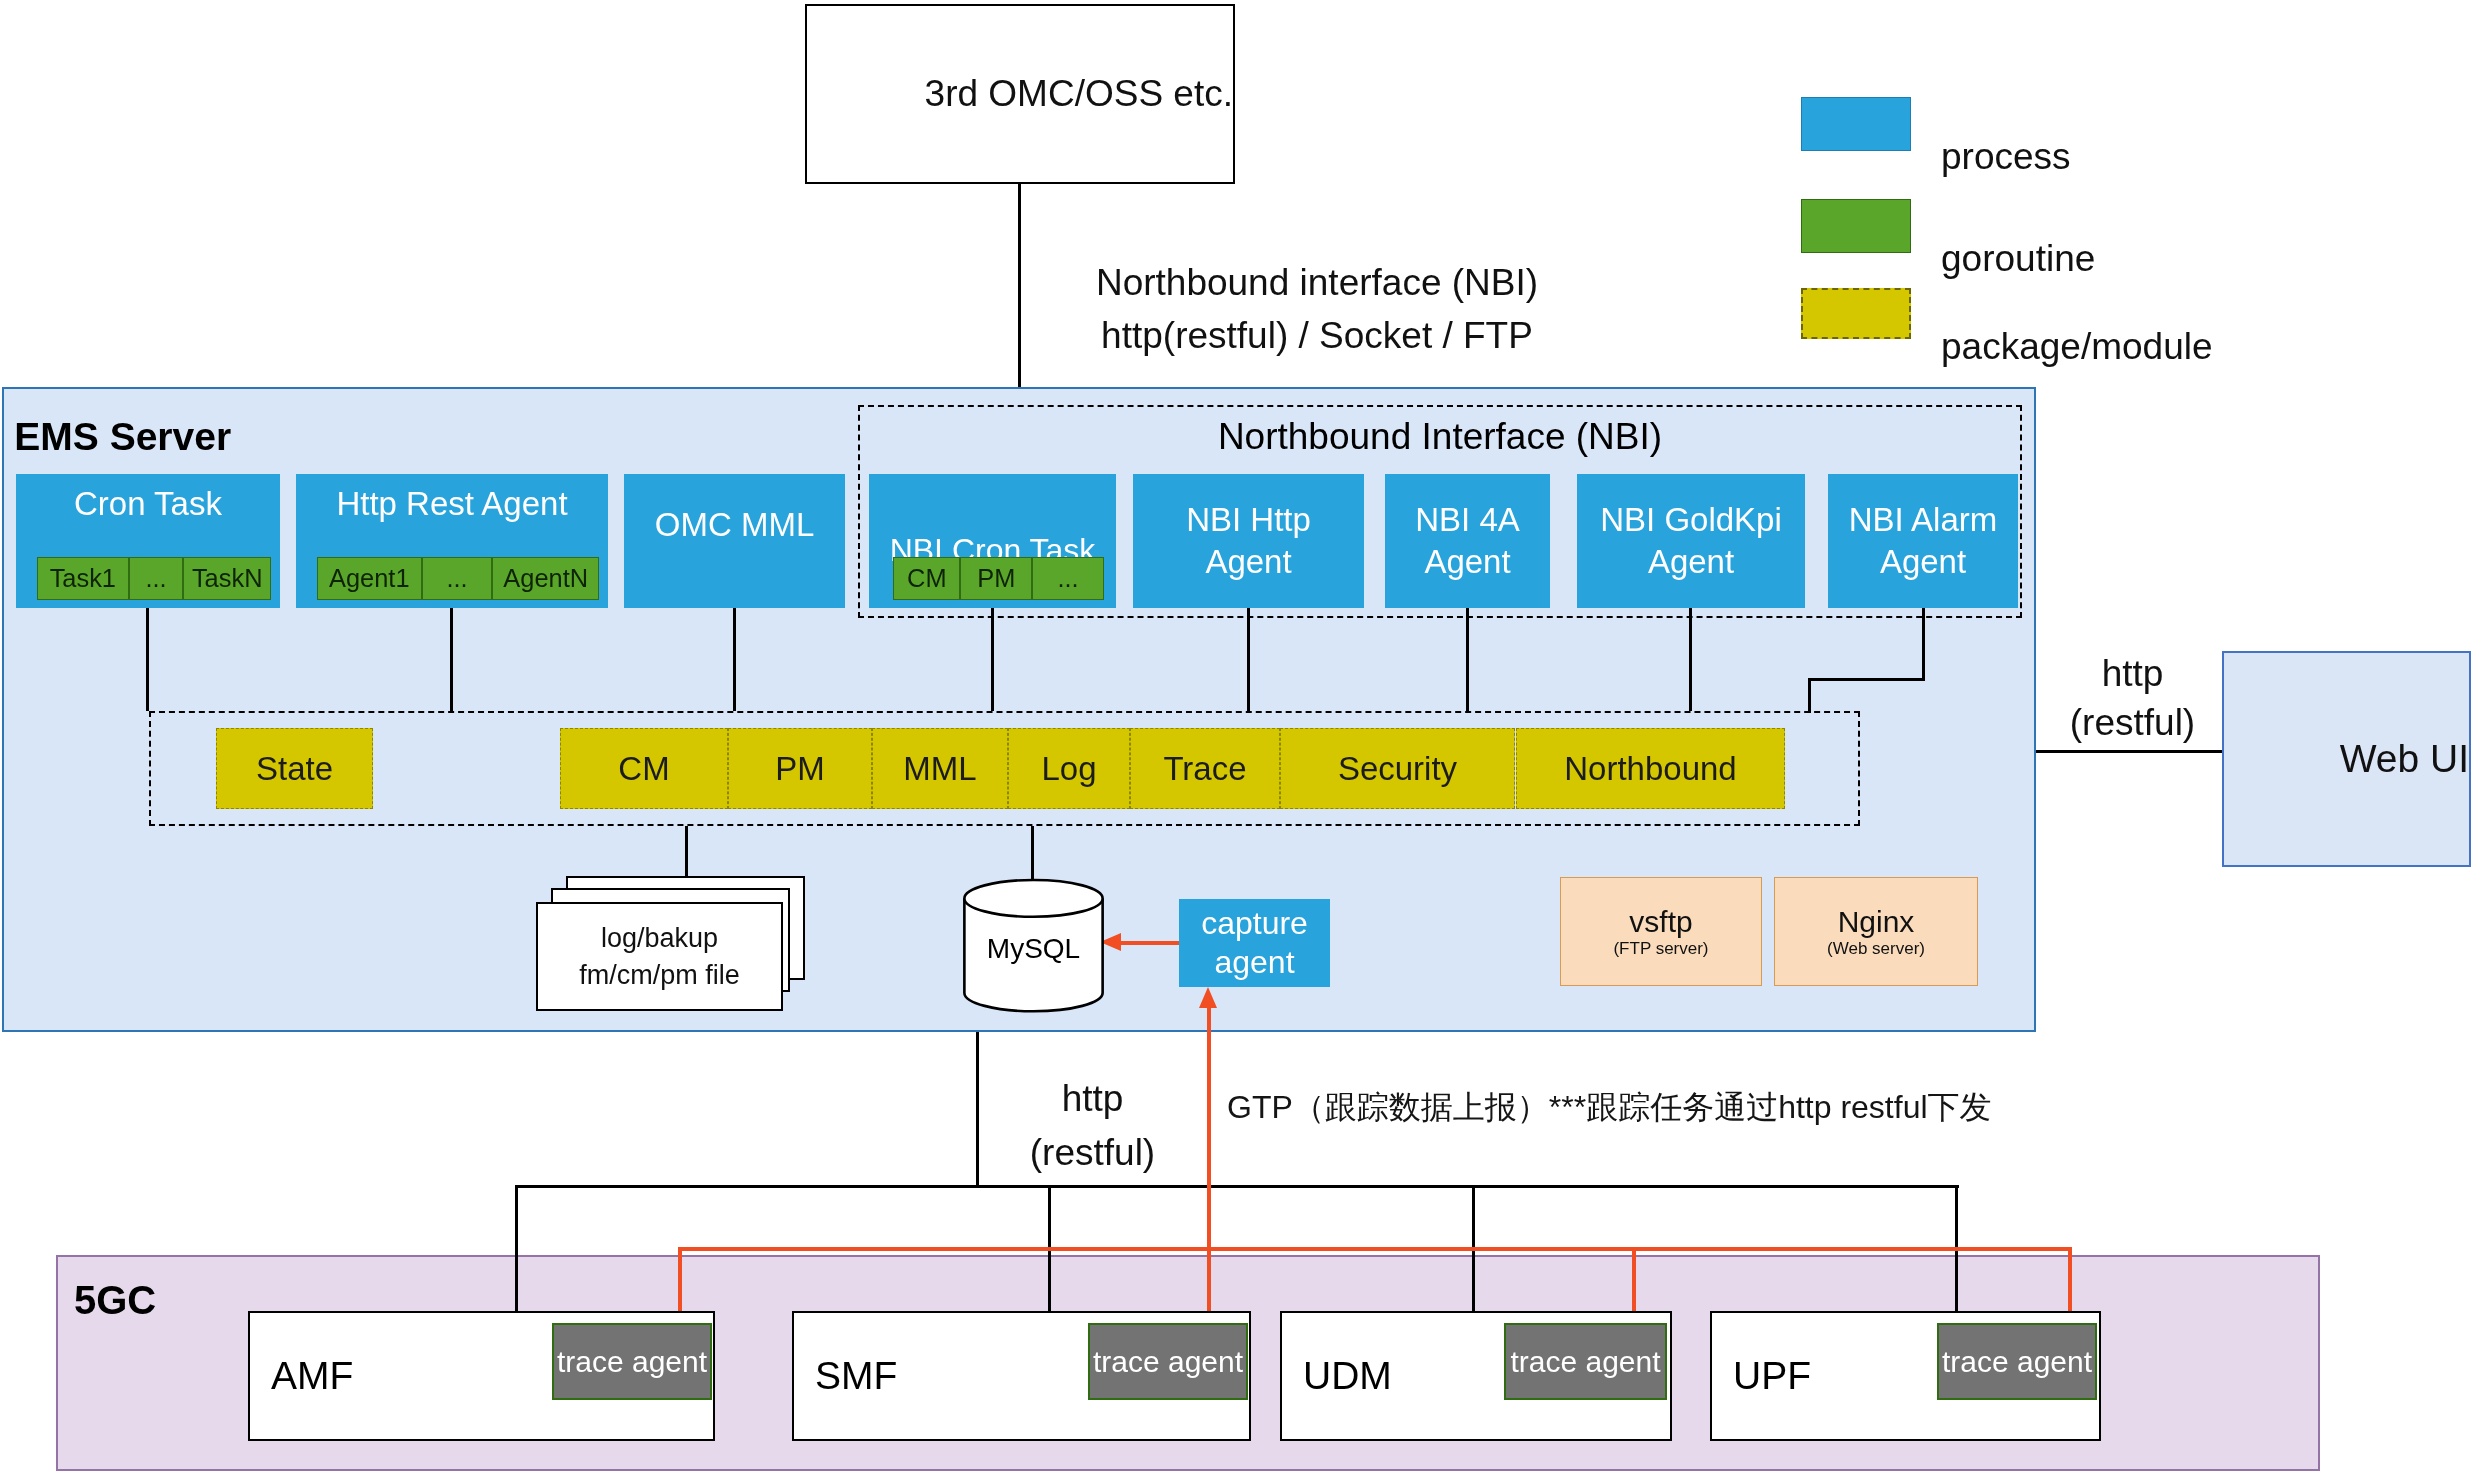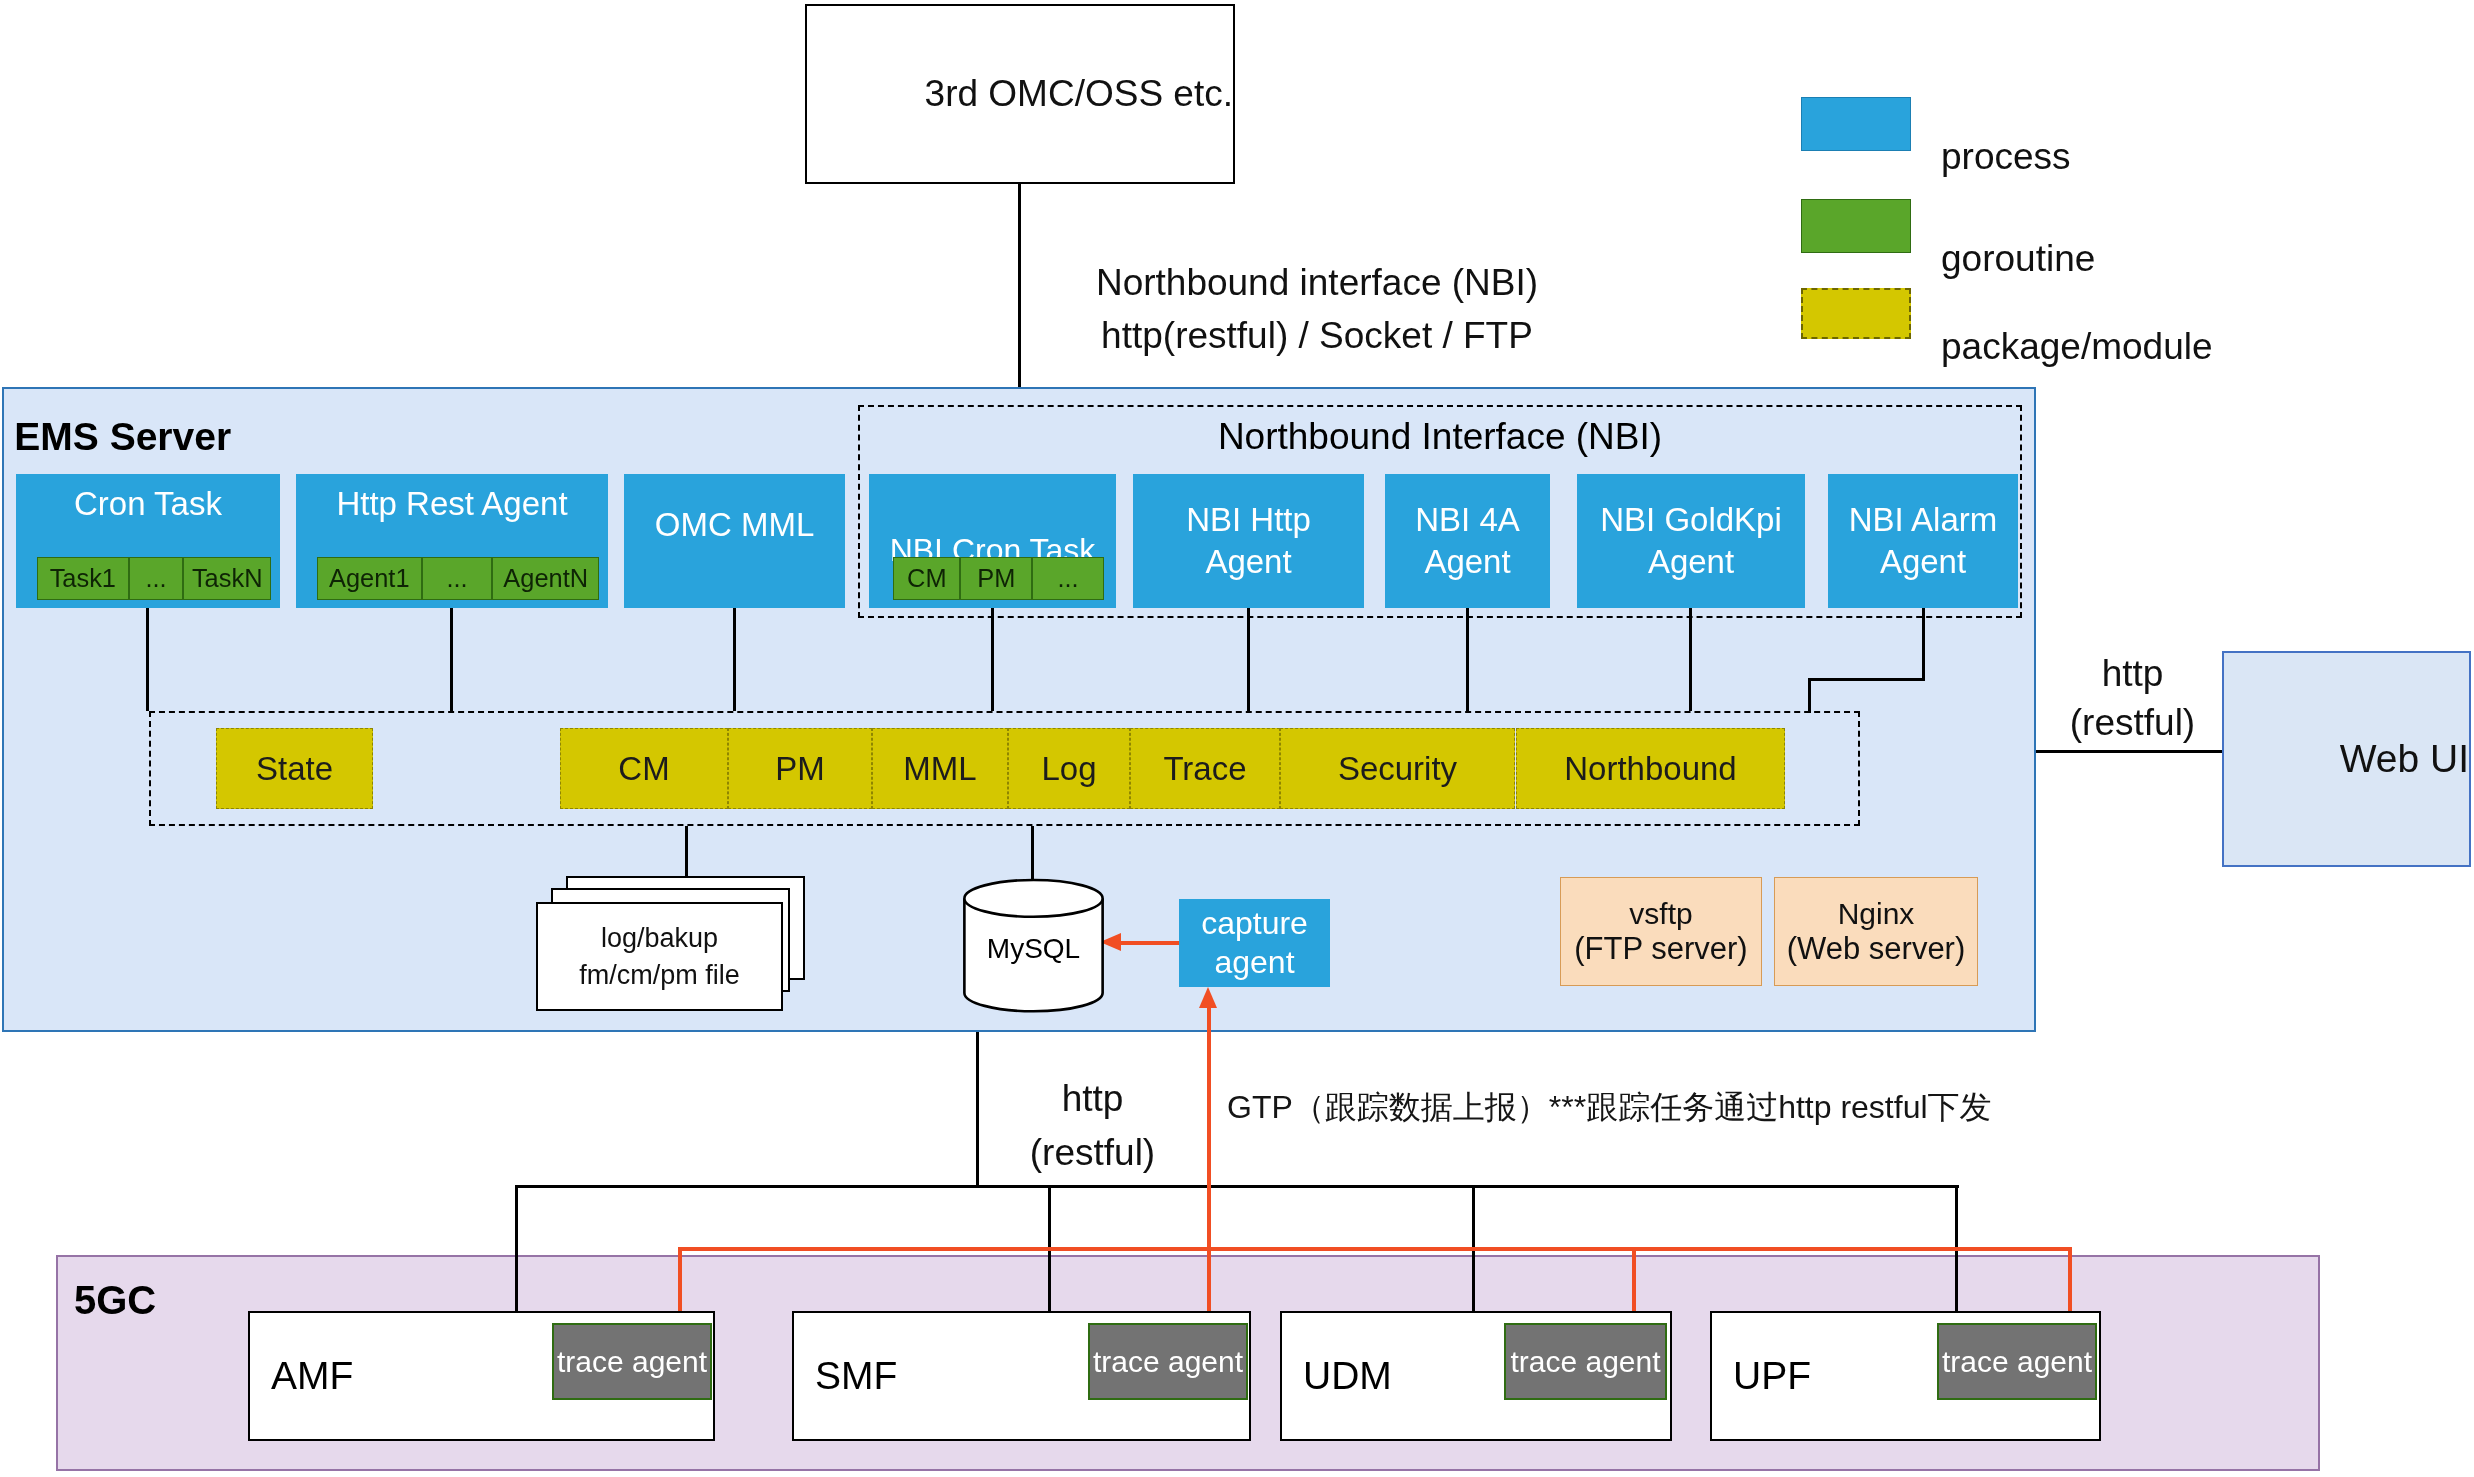--- a/index.html
+++ b/index.html
@@ -33,21 +33,21 @@
   .dashedbox { position:absolute; border:2.6px dashed #000; }
 
   .mod { position:absolute; top:728px; height:81px; background:#d4c700;
     border:1.8px dashed #8f8600; display:flex; align-items:center; justify-content:center;
     font-size:33px; color:#1c1c1c; }
 
   .peach { position:absolute; background:#fadcbc; border:1.8px solid #d79b56;
     display:flex; flex-direction:column; align-items:center; justify-content:center;
     text-align:center; }
   .peach .l1 { font-size:30px; }
-  .peach .l2 { font-size:31px; }
+  .peach .l2 { font-size:17px; }
 
   .sheet { position:absolute; background:#fff; border:2.6px solid #000; }
 
   .nf { position:absolute; top:1311px; height:130px; background:#fff; border:2.6px solid #000; }
   .nf .name { position:absolute; left:21px; top:0; bottom:0; display:flex;
     align-items:center; font-size:39px; color:#000; }
   .trace { position:absolute; top:1323px; height:77px; width:160px; background:#737373;
     border:2.6px solid #2f6c12; display:flex; align-items:center; justify-content:center;
     text-align:center; font-size:30px; line-height:35px; color:#fff; }
 

